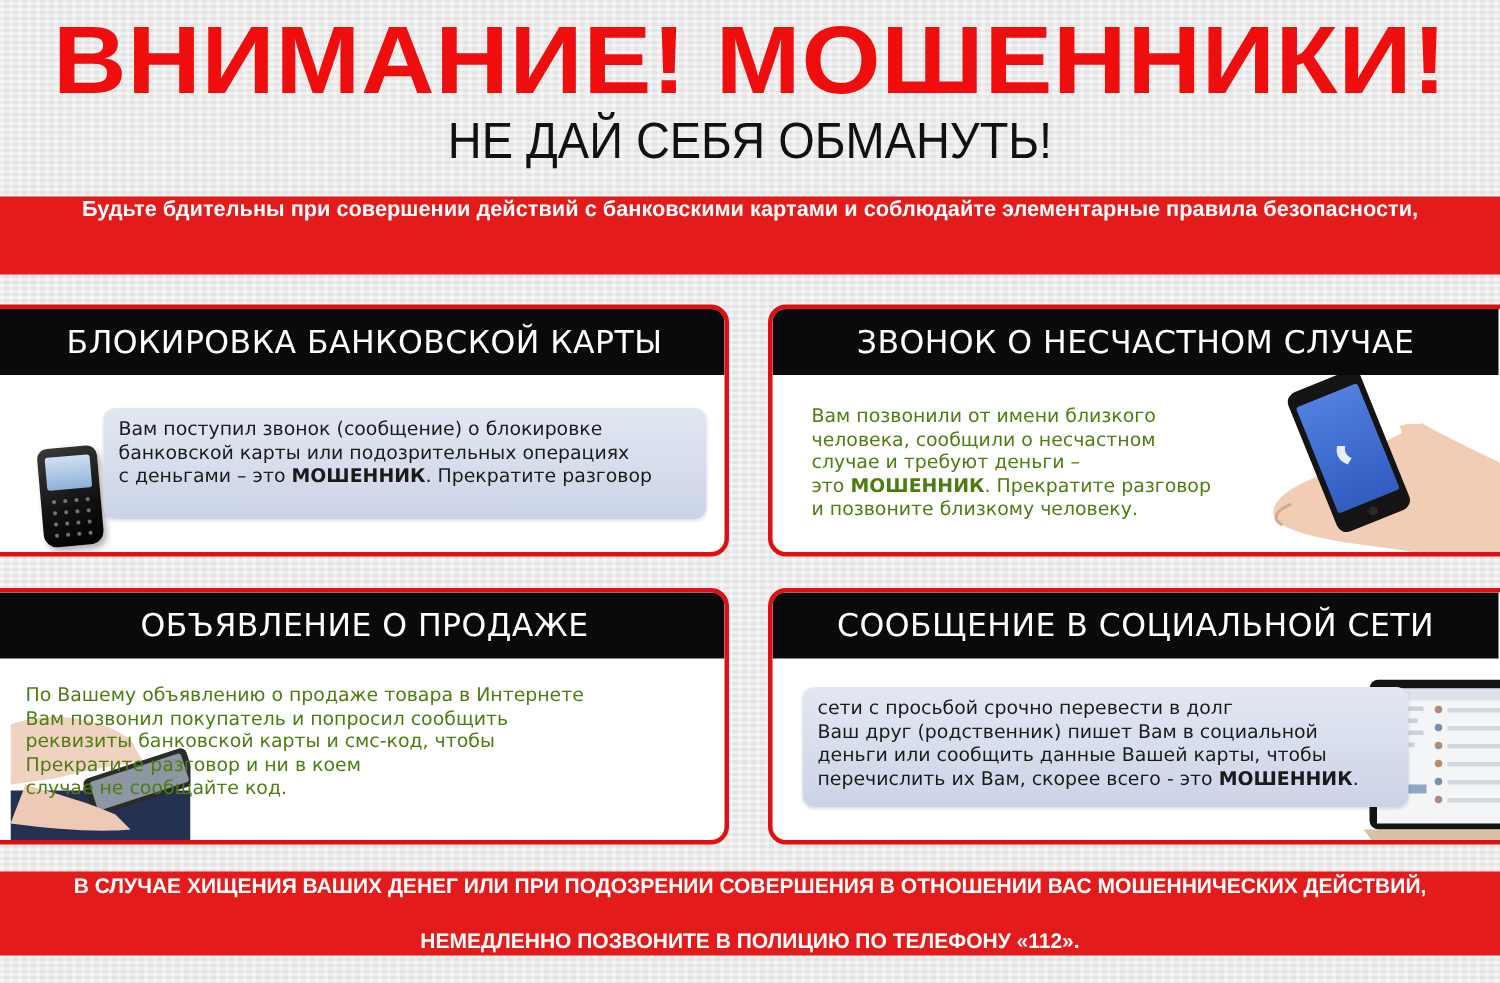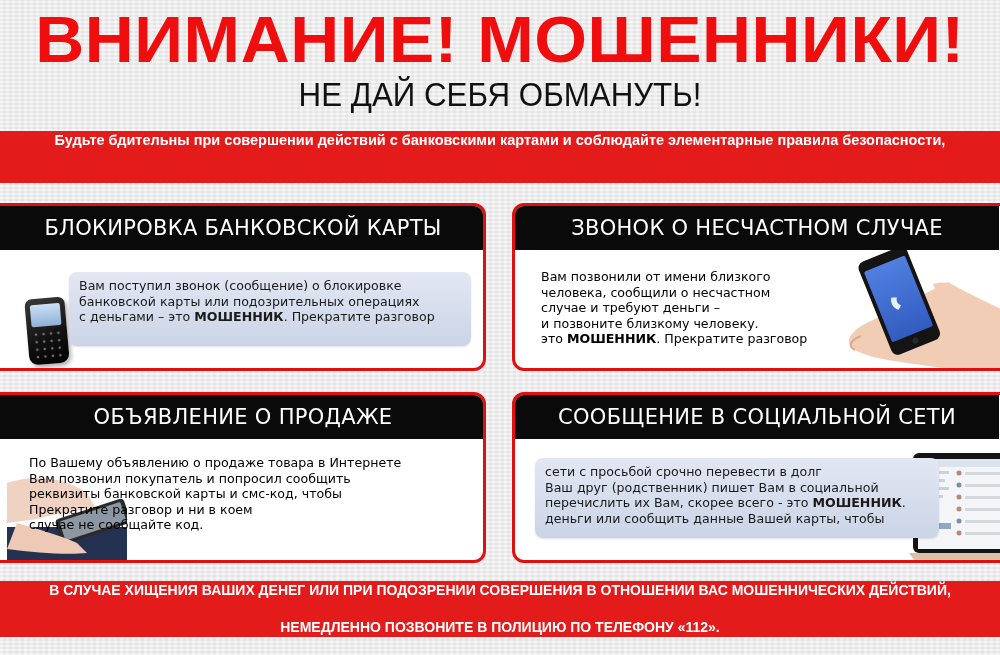--- a/index.html
+++ b/index.html
@@ -80,33 +80,33 @@
       box-shadow: 0 1px 2px rgba(0,0,0,0.12);
       font-size: 12.6px;
       line-height: 15.5px;
       color: #1a1a1a;
       padding: 6px 10px;
     }
     .plain {
       position: absolute;
       font-size: 12.6px;
       line-height: 15.5px;
-      color: #000000;
+      color: #4d7c0f;
     }
     .ta-right { }
     .ta-left { text-align: left; }
     .line { display: block; white-space: nowrap; }
     b { font-weight: bold; }
 
     
     .c1 .bubble { left: 80px; top: 66px; width: 402px; height: 74px; }
     
     .c2 .plain { left: 26px; top: 63px; width: 300px; }
     
-    .c3 .plain { left: 40px; top: 60px; width: 420px; }
+    .c3 .plain { left: 28px; top: 60px; width: 420px; }
     
     .c4 .bubble { left: 20px; top: 63px; width: 404px; height: 80px; }
 
     
     .img { position: absolute; }
     .feature-phone {
       left: 38px; top: 92px; width: 40px; height: 66px;
       background: linear-gradient(160deg, #3a3a3a 0%, #111 60%, #000 100%);
       border-radius: 7px 7px 9px 9px;
       transform: rotate(-5deg);
@@ -150,22 +150,22 @@
     <span class="line"><span>с деньгами – это </span><b>МОШЕННИК</b><span>. Прекратите разговор</span></span>
   </div>
 </div>
 
 <div class="card right top c2">
   <div class="card-header">ЗВОНОК О НЕСЧАСТНОМ СЛУЧАЕ</div>
   <div class="plain ta-left">
     <span class="line">Вам позвонили от имени близкого</span>
     <span class="line">человека, сообщили о несчастном</span>
     <span class="line">случае и требуют деньги –</span>
+    <span class="line"><span>это </span><b>МОШЕННИК</b><span>. Прекратите разговор</span></span>
     <span class="line">и позвоните близкому человеку.</span>
-    <span class="line"><span>это </span><b>МОШЕННИК</b><span>. Прекратите разговор</span></span>
   </div>
   <svg class="img smartphone-hand" viewBox="0 0 170 124">
     <path d="M40 70 C20 78, 8 92, 22 100 C40 110, 70 112, 110 118 L170 124 L170 60 C150 50, 128 40, 115 32 Z" fill="#f2cdb6"></path>
     <path d="M28 86 C18 90, 14 96, 22 100" stroke="#d9a98d" stroke-width="2" fill="none"></path>
     <g transform="rotate(-22 70 60)">
       <rect x="44" y="0" width="52" height="100" rx="7" fill="#141414"></rect>
       <rect x="48" y="10" width="44" height="76" rx="2" fill="#3f6fd8"></rect>
       <rect x="48" y="10" width="44" height="76" rx="2" fill="url(#scr)"></rect>
       <path d="M64 44 c-3 4,-3 10,2 14 l4 -3 c-3 -3,-3 -6,-1 -9 z" fill="#e8eefc"></path>
       <circle cx="70" cy="93" r="3" fill="#2a2a2a"></circle>
@@ -221,21 +221,21 @@
       <rect x="56" y="55" width="44" height="3" fill="#d3d8df"></rect>
     <circle cx="50" cy="68" r="2.5" fill="#7a8fb0"></circle>
       <rect x="56" y="67" width="38" height="3" fill="#d3d8df"></rect>
     <circle cx="50" cy="80" r="2.5" fill="#b08a7a"></circle>
       <rect x="56" y="79" width="42" height="3" fill="#d3d8df"></rect>
     <path d="M0 100 L120 100 L120 108 L6 108 Z" fill="#d7c2a6"></path>
   </svg>
   <div class="bubble ta-left">
     <span class="line">сети с просьбой срочно перевести в долг</span>
     <span class="line">Ваш друг (родственник) пишет Вам в социальной</span>
+    <span class="line">деньги или сообщить данные Вашей карты, чтобы</span>
     <span class="line"><span>перечислить их Вам, скорее всего - это </span><b>МОШЕННИК</b><span>.</span></span>
-    <span class="line">деньги или сообщить данные Вашей карты, чтобы</span>
   </div>
 </div>
 
 <div class="red-band band-bottom">
   <span class="band-line">В СЛУЧАЕ ХИЩЕНИЯ ВАШИХ ДЕНЕГ ИЛИ ПРИ ПОДОЗРЕНИИ СОВЕРШЕНИЯ В ОТНОШЕНИИ ВАС МОШЕННИЧЕСКИХ ДЕЙСТВИЙ,</span>
   <span class="band-line">НЕМЕДЛЕННО ПОЗВОНИТЕ В ПОЛИЦИЮ ПО ТЕЛЕФОНУ «112».</span>
 </div>
 
 </body></html>

